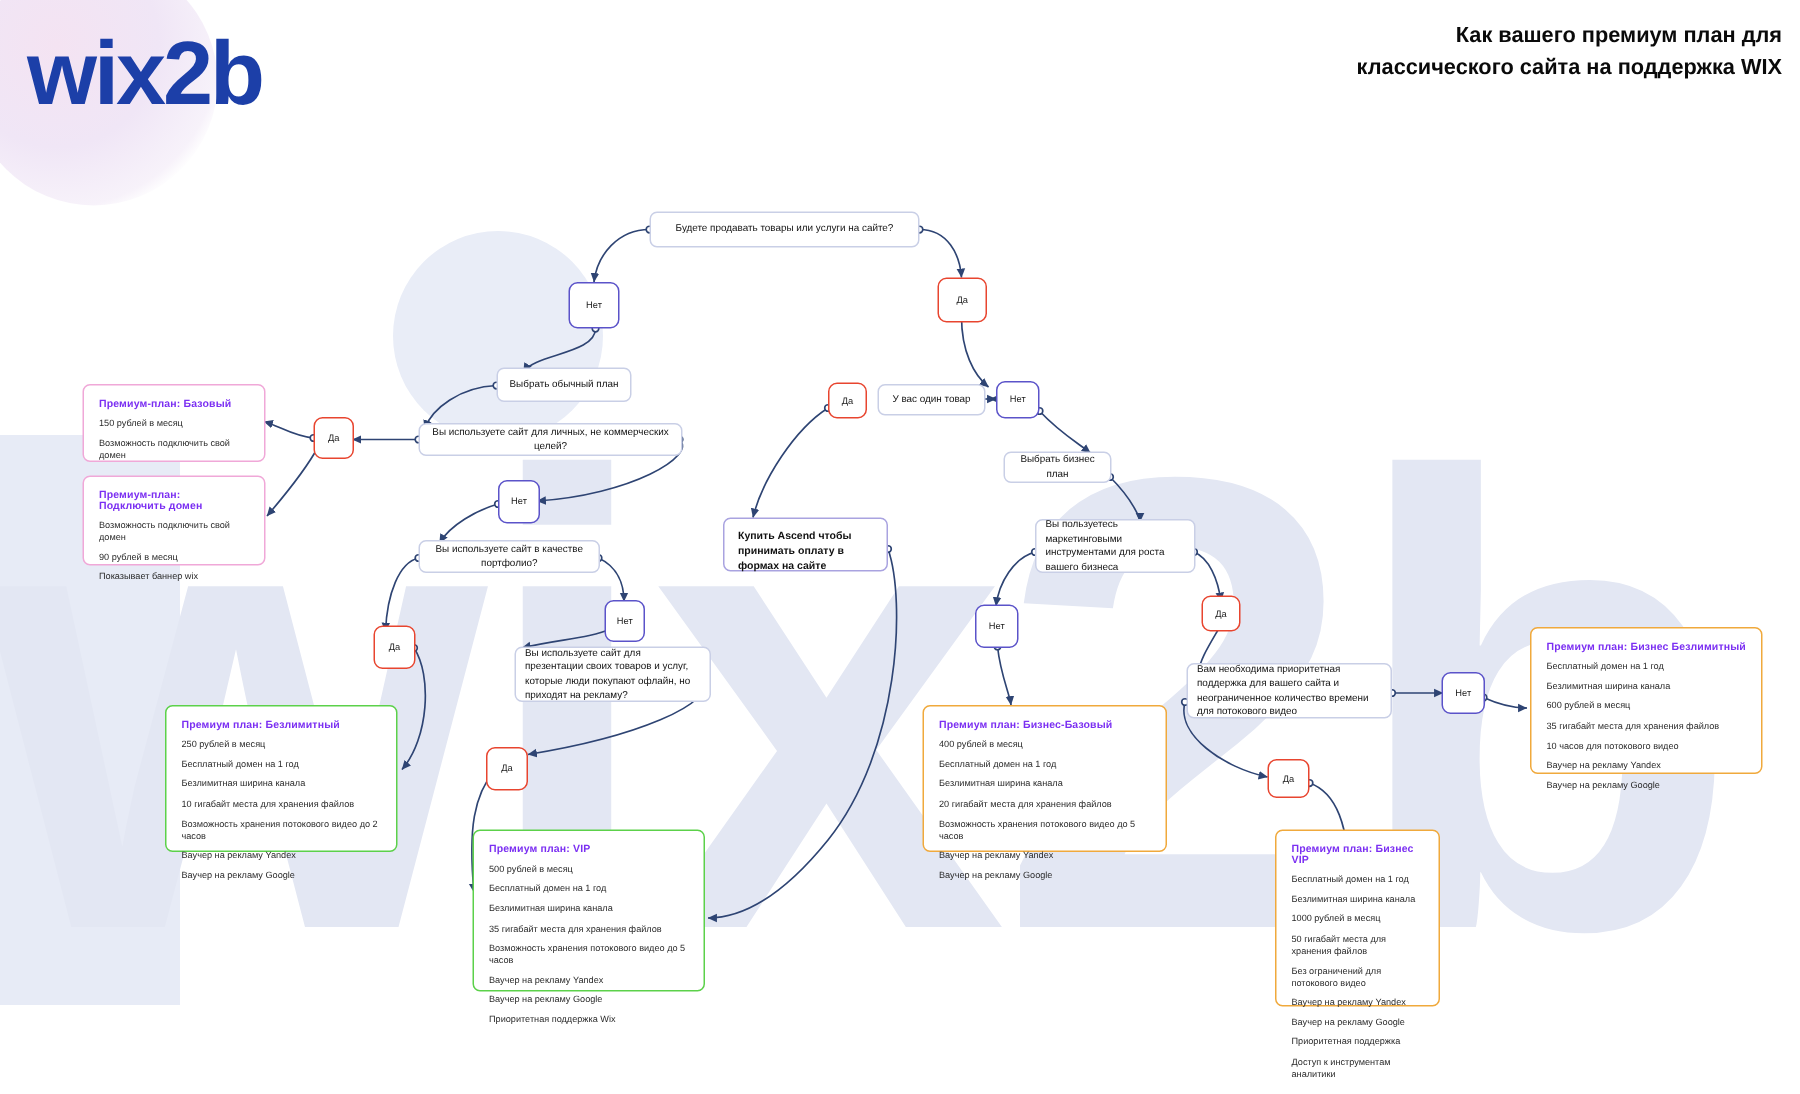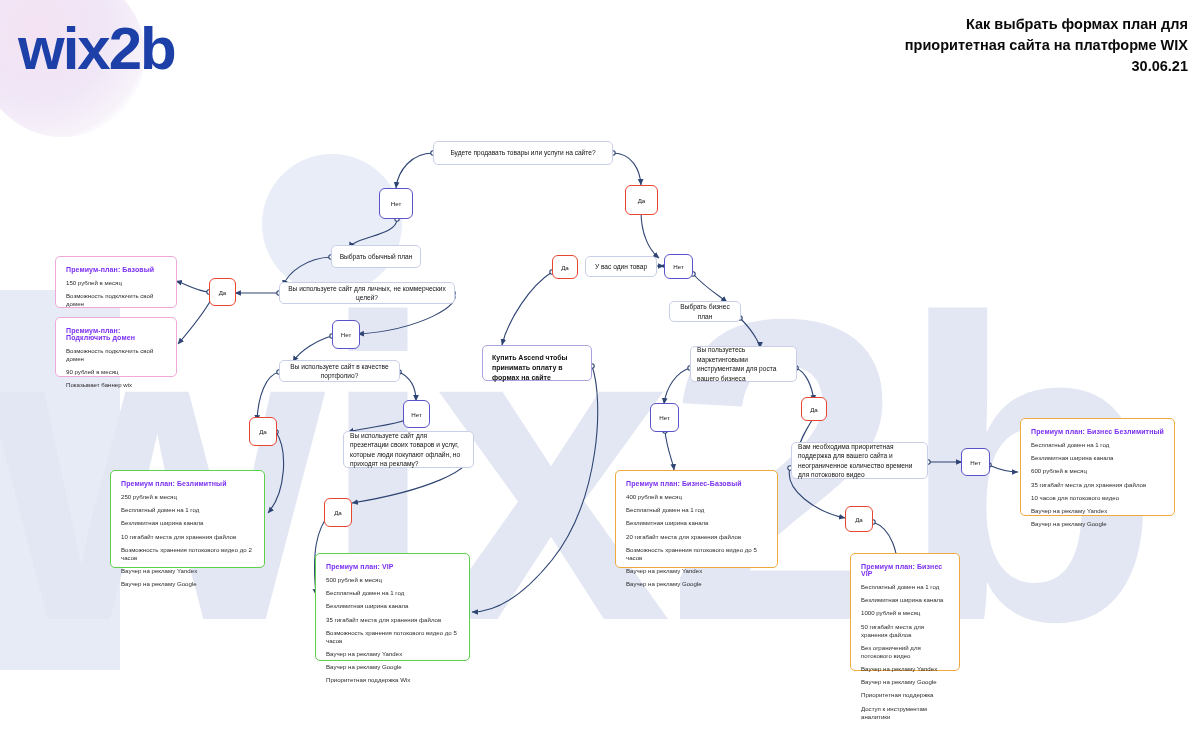--- a/index.html
+++ b/index.html
@@ -92,23 +92,22 @@
   <div class="wm-layer">
     <div class="wm-circle" style="left:262px;top:154px;width:140px;height:140px;"></div>
     <div class="wm-band" style="left:0;top:290px;width:120px;height:380px;"></div>
     <div class="wm-text">wix2b</div>
   </div>
 
   <div class="header">
     <div class="logo-blob"></div>
     <div class="logo-text">wix2b</div>
     <div class="title">
-      <div>Как выбрать формах план для</div>
-      <div>приоритетная сайта на платформе WIX</div>
-      <div>30.06.21</div>
+      <div>Как вашего премиум план для</div>
+      <div>классического сайта на поддержка WIX</div>
     </div>
   </div>
 
   <svg class="edges" viewBox="0 0 1200 729">
     <defs>
       <marker id="arw" markerWidth="7" markerHeight="7" refX="5.4" refY="3" orient="auto">
         <path d="M0,0.4 L5.6,3 L0,5.6 z" fill="#2e4473"></path>
       </marker>
     </defs>
     <g fill="none" stroke="#2e4473" stroke-width="1.1">

